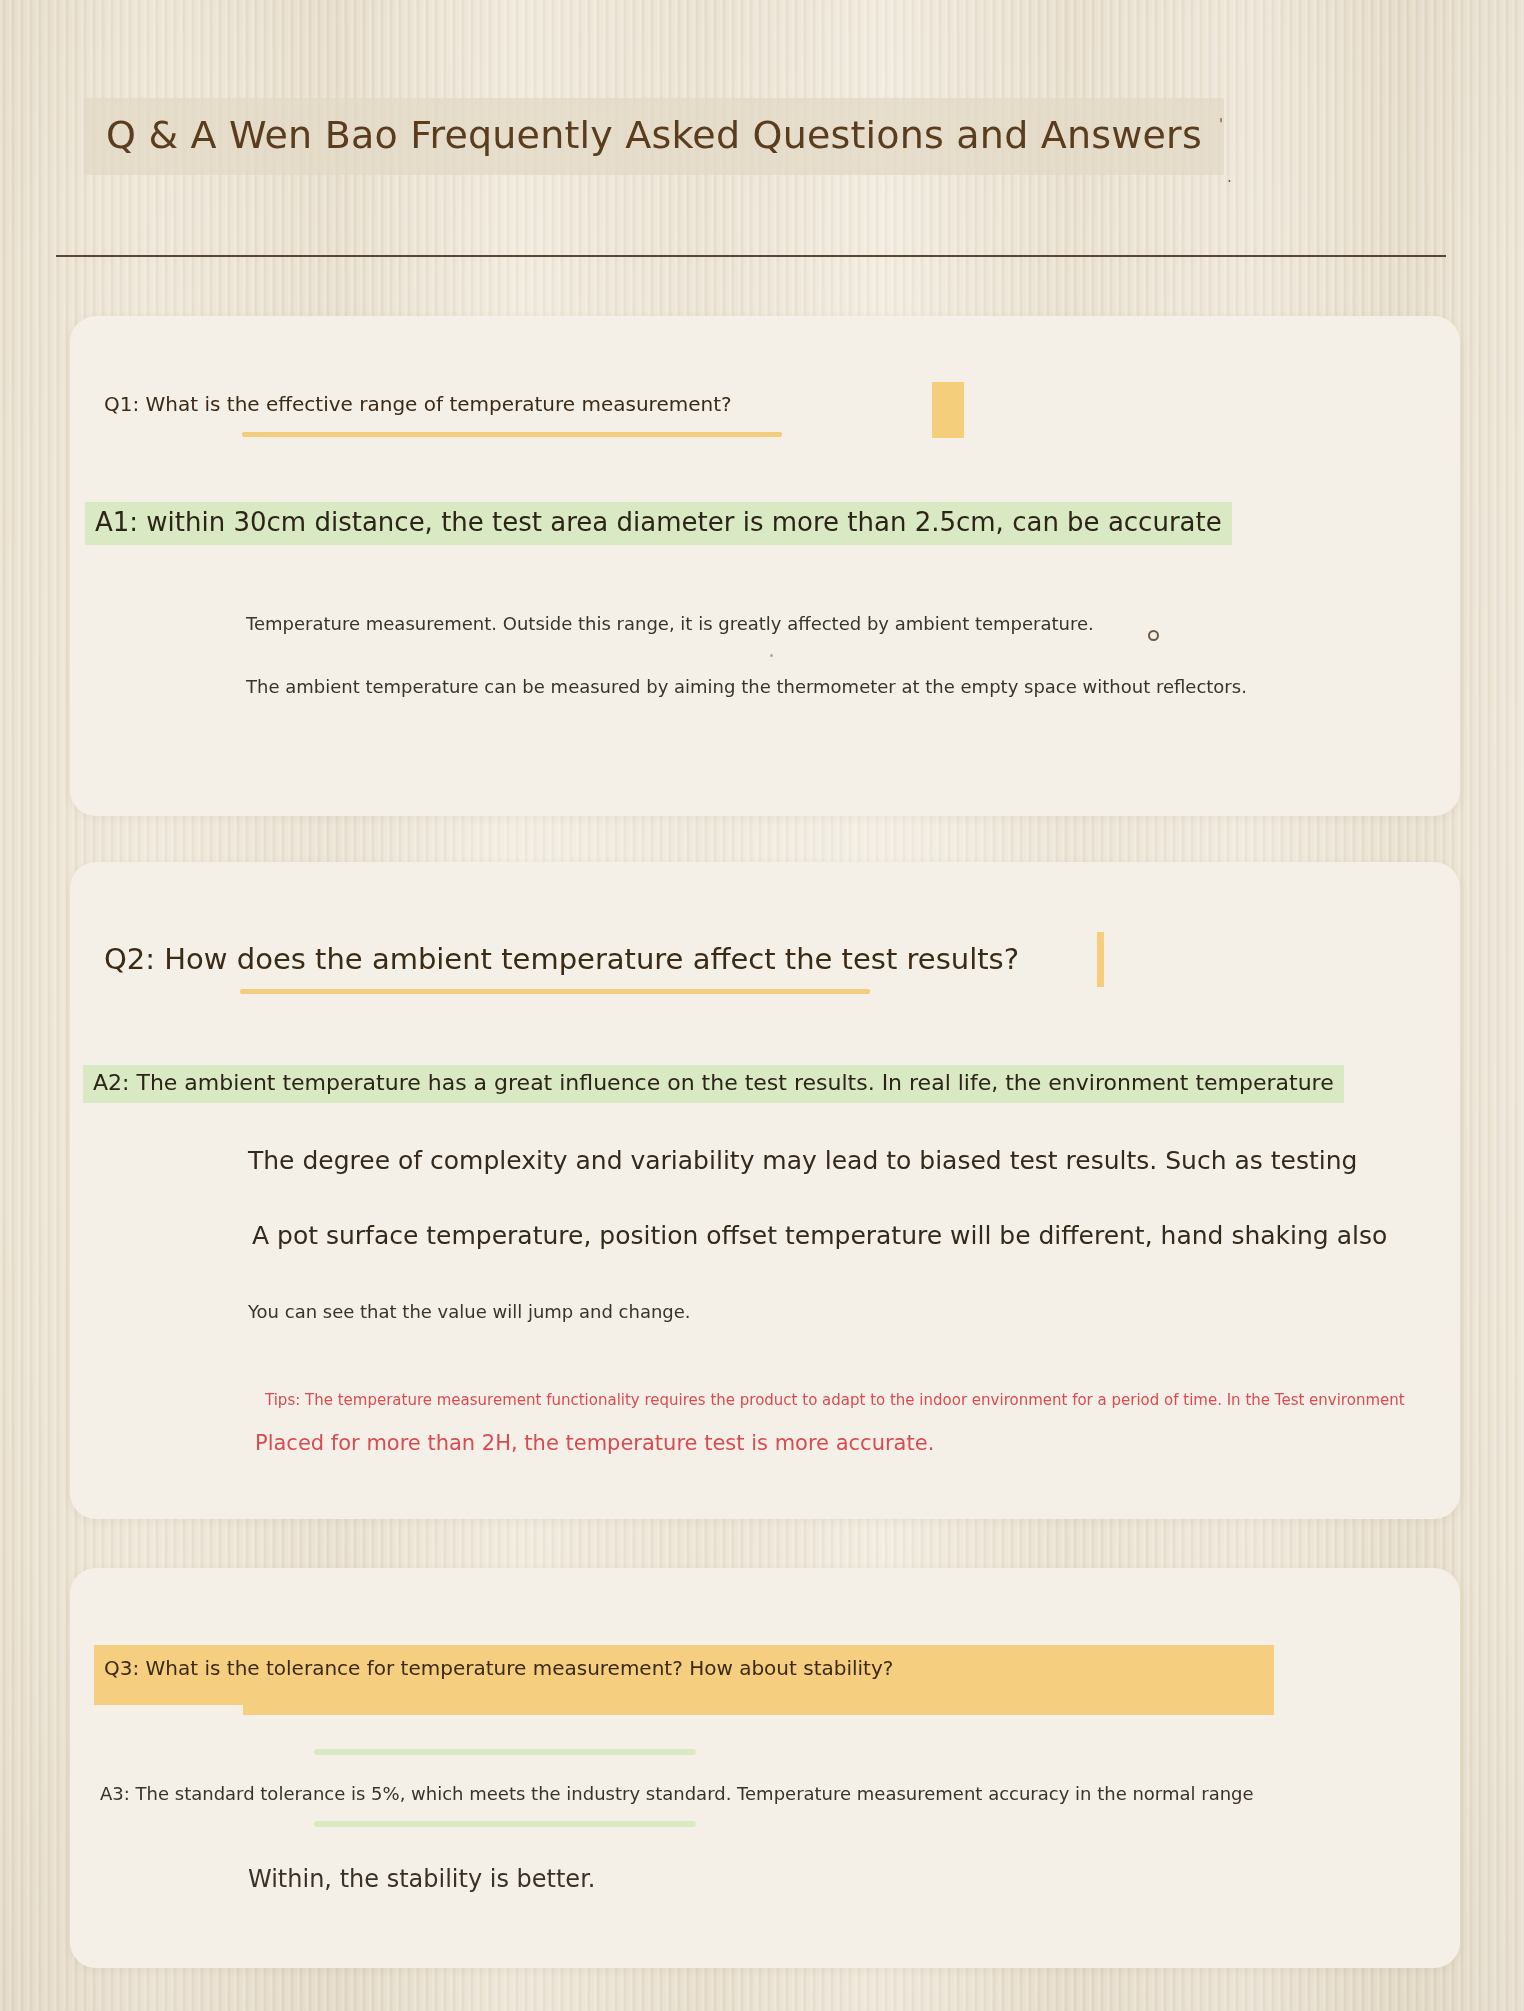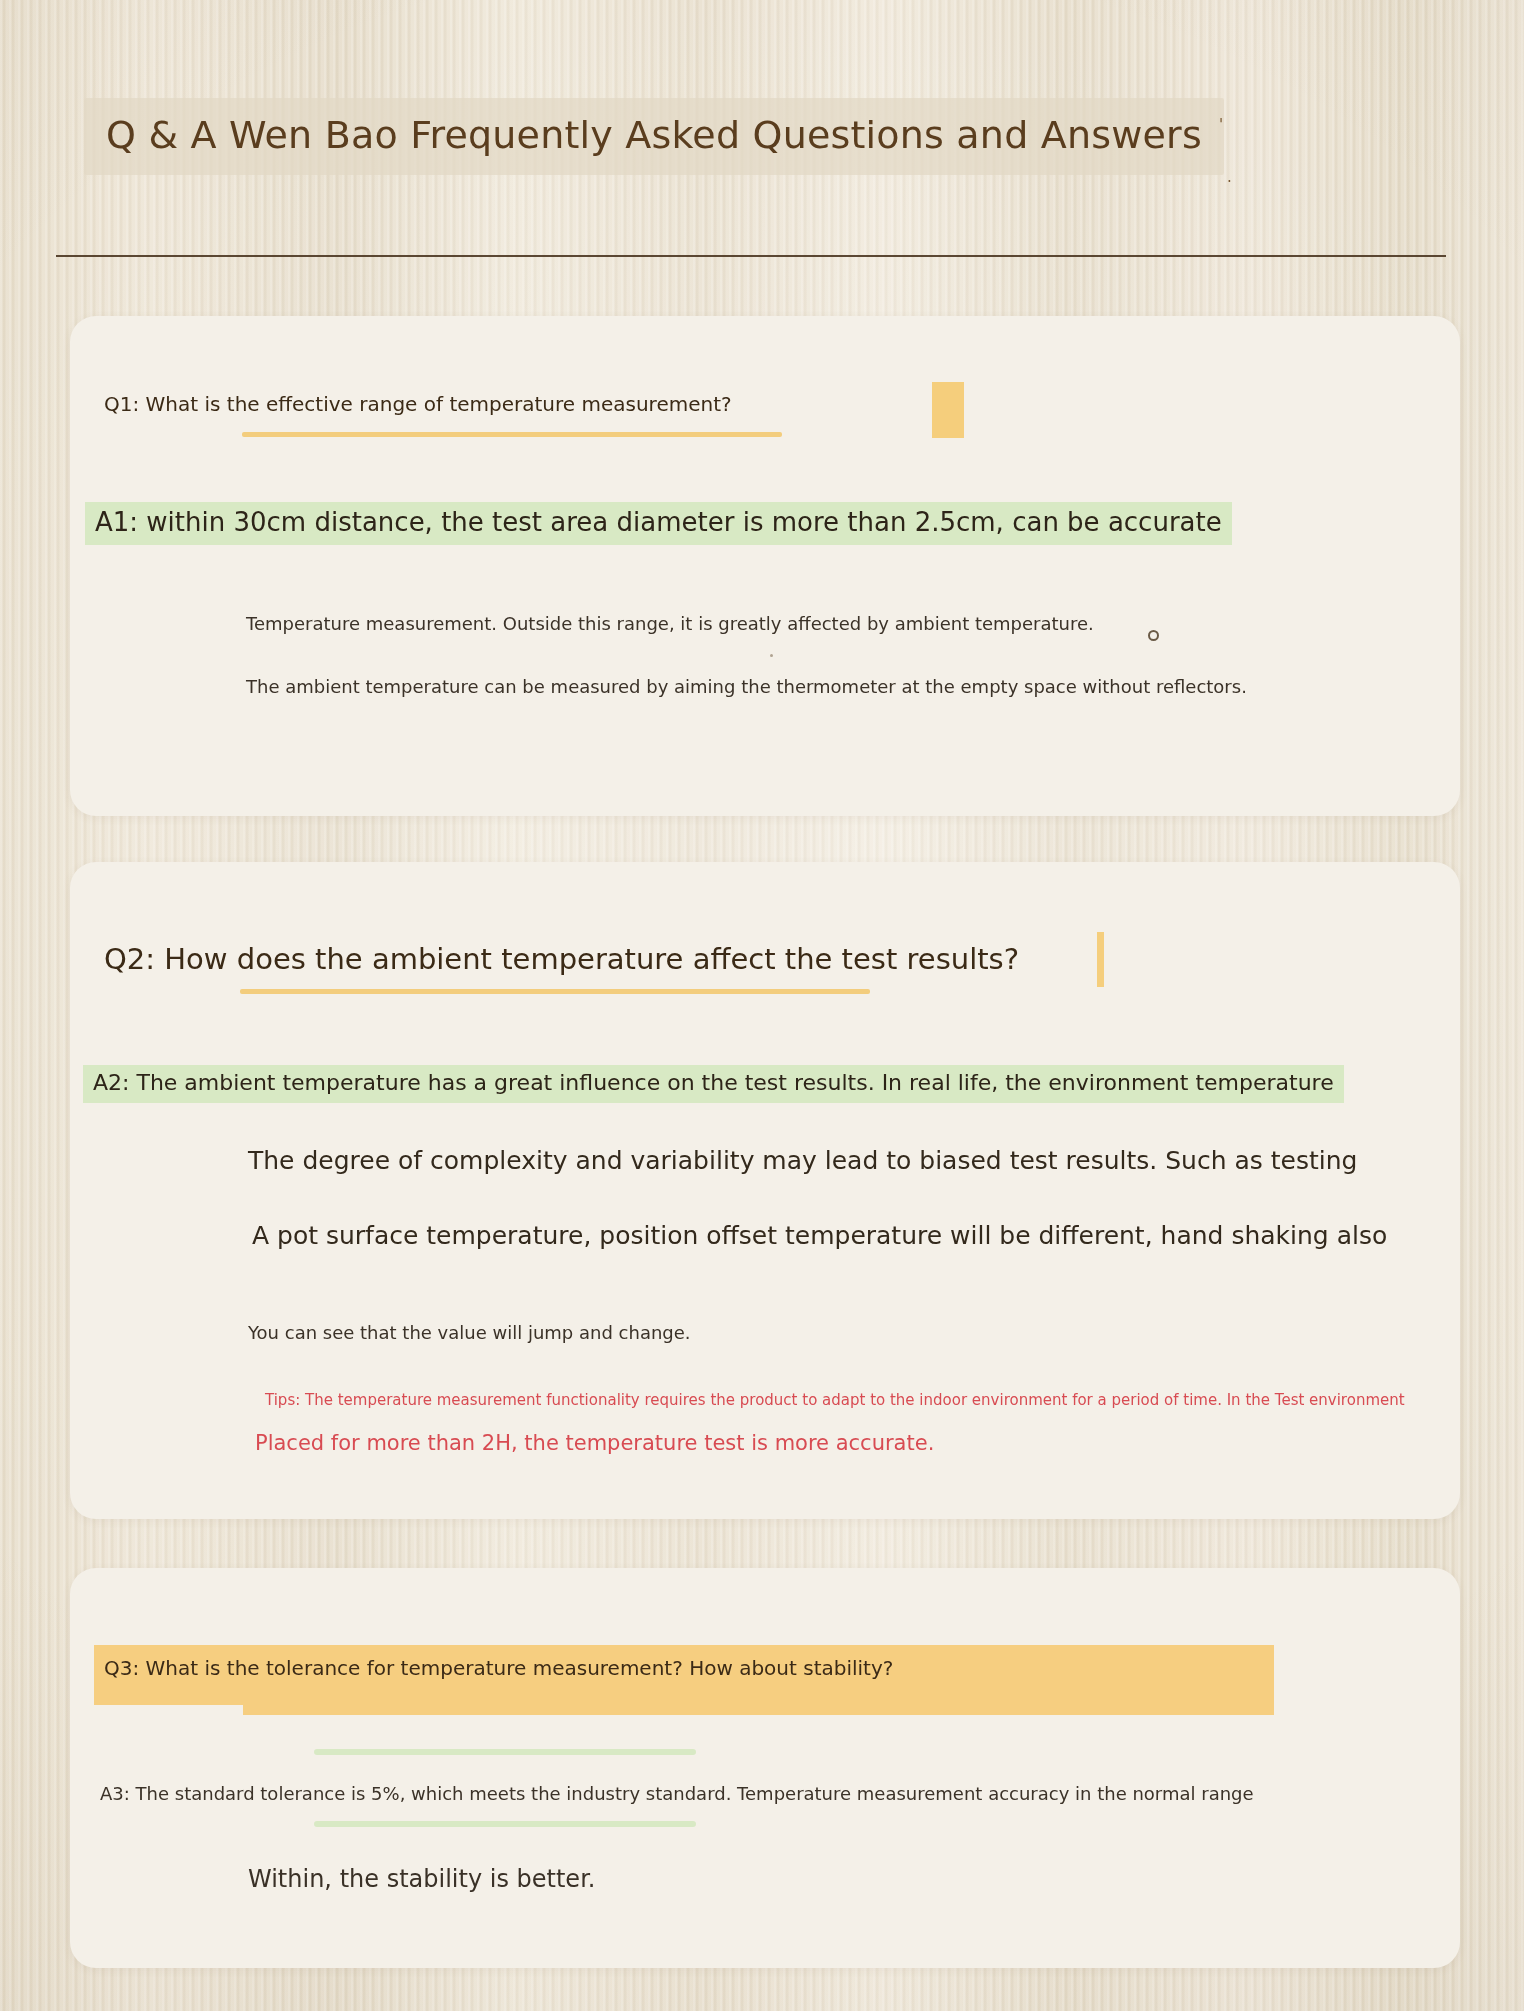--- a/index.html
+++ b/index.html
@@ -234,21 +234,21 @@
     <div class="abs q-text big" style="left:34px; top:80px;">Q2: How does the ambient temperature affect the test results?</div>
     <div class="underline-orange" style="left:170px; top:127px; width:630px;"></div>
     <div class="marker-orange-bar" style="left:1027px; top:70px; width:7px; height:55px;"></div>
 
     <div class="abs" style="left:13px; top:203px;">
       <span class="a-lead sm">A2: The ambient temperature has a great influence on the test results. In real life, the environment temperature</span>
     </div>
 
     <div class="abs body-lg" style="left:182px; top:358px;">A pot surface temperature, position offset temperature will be different, hand shaking also</div>
     <div class="abs body-lg" style="left:178px; top:283px;">The degree of complexity and variability may lead to biased test results. Such as testing</div>
-    <div class="abs body-sm" style="left:178px; top:438px;margin-top:21px;">You can see that the value will jump and change.</div>
+    <div class="abs body-sm" style="left:178px; top:438px;">You can see that the value will jump and change.</div>
 
     <div class="abs tips-sm" style="left:195px; top:529px;">Tips: The temperature measurement functionality requires the product to adapt to the indoor environment for a period of time. In the Test environment</div>
     <div class="abs tips-md" style="left:185px; top:568px;">Placed for more than 2H, the temperature test is more accurate.</div>
   </div>
 
   <div class="card" id="card-q3">
 
     <div class="highlight-orange" style="left:24px; top:77px; width:1180px; height:60px;"></div>
     <div class="highlight-orange" style="left:173px; top:137px; width:1031px; height:10px;"></div>
     <div class="abs q-text" style="left:34px; top:88px;">Q3: What is the tolerance for temperature measurement? How about stability?</div>

